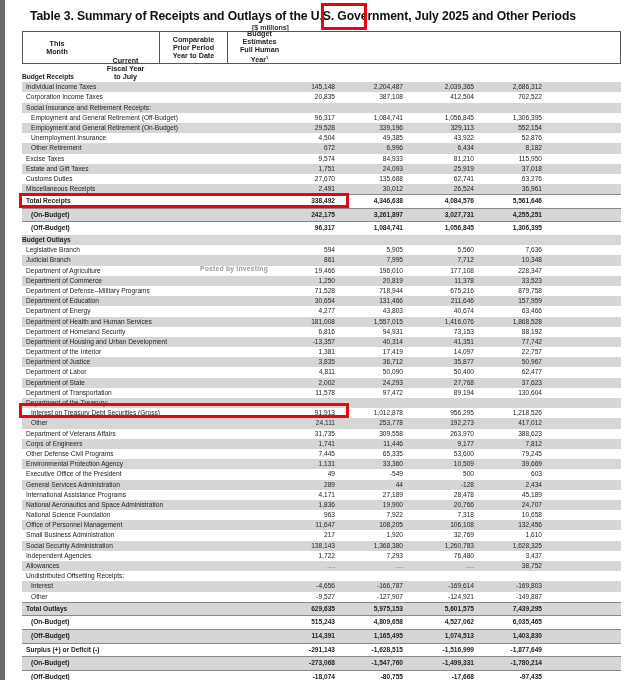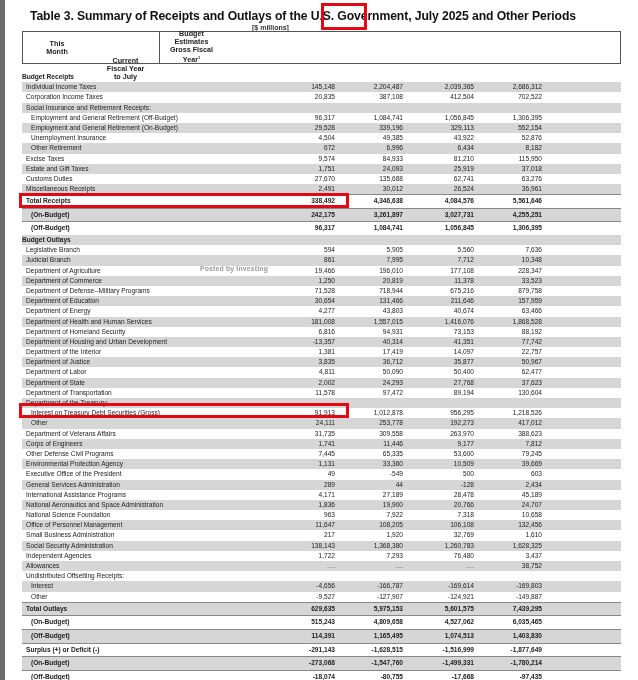--- a/index.html
+++ b/index.html
@@ -82,22 +82,25 @@
 </div>
 <div class="units">[$ millions]</div>
 
 <div class="header">
   <div class="hc c1">
     <div><span>This</span><br><span>Month</span></div>
   </div>
   <div class="hc c2">
     <div><span>Current</span><br><span>Fiscal Year</span><br><span>to July</span></div>
   </div>
+  <div class="hc c3">
+    <div><span>Comparable</span><br><span>Prior Period</span><br><span>Year to Date</span></div>
+  </div>
   <div class="hc c4">
-    <div><span>Budget</span><br><span>Estimates</span><br><span>Gross Fiscal</span><br><span>Year</span><sup>1</sup></div>
+    <div><span>Budget</span><br><span>Estimates</span><br><span>Full Human</span><br><span>Year</span><sup>1</sup></div>
   </div>
 </div>
 
 <div class="rows" id="rows">
     <div class="row">
       <div class="lab sect">Budget Receipts</div>
       <div class="num n1"></div>
       <div class="num n2"></div>
       <div class="num n3"></div>
       <div class="num n4"></div>

